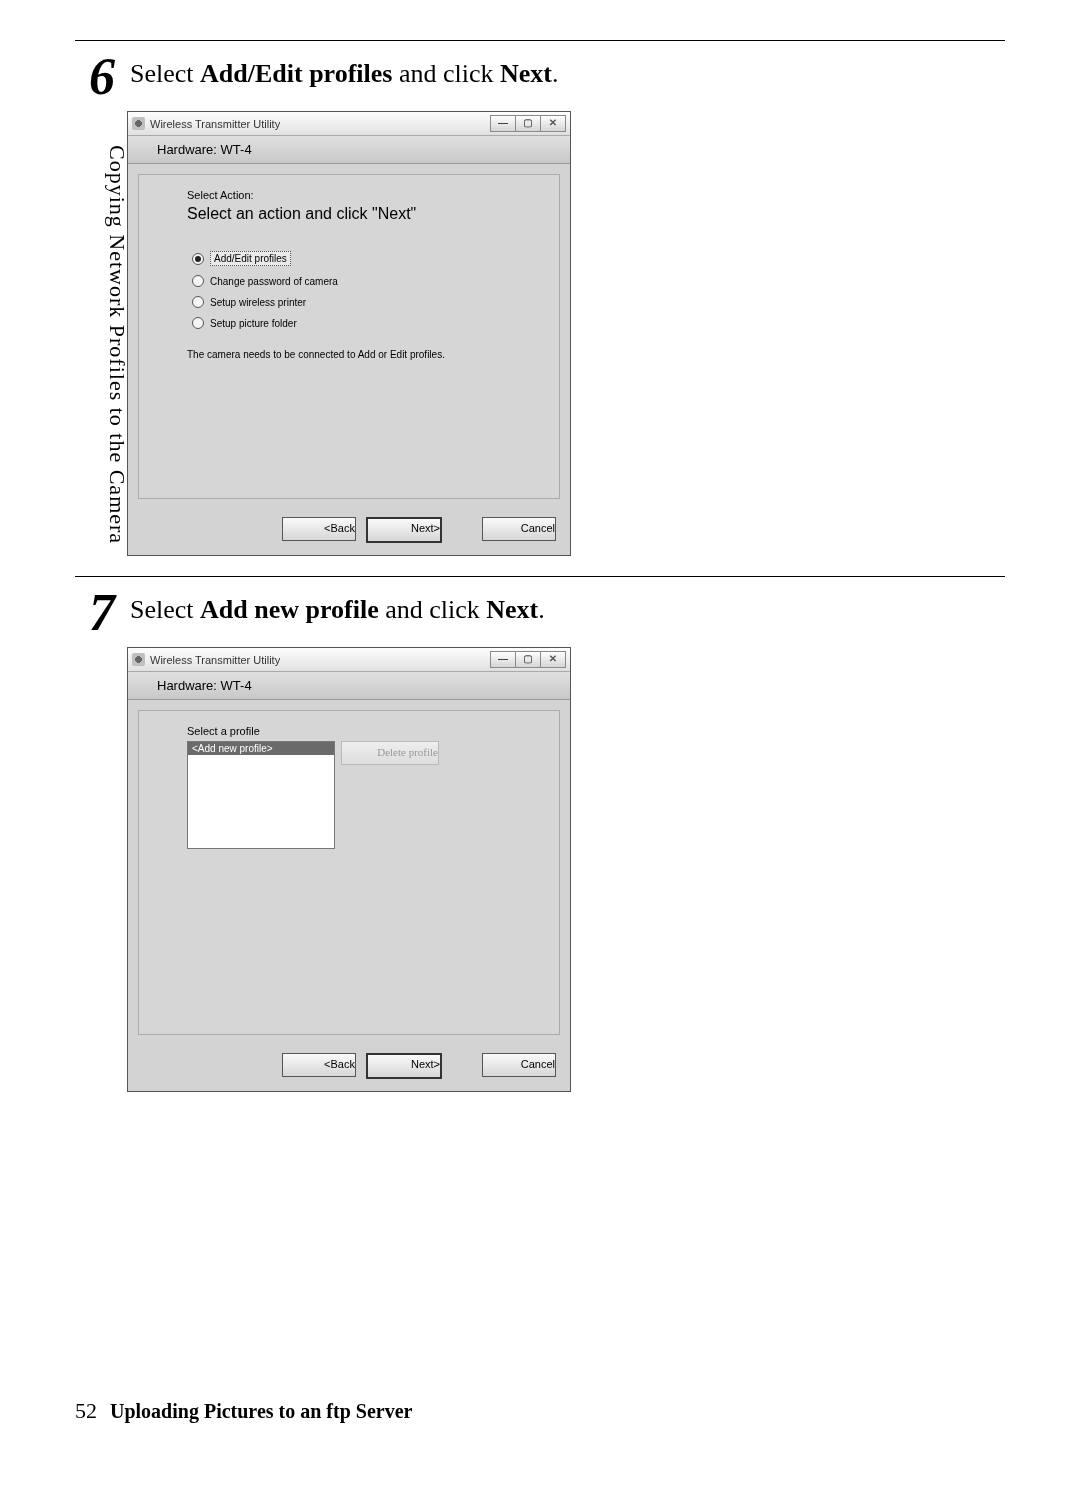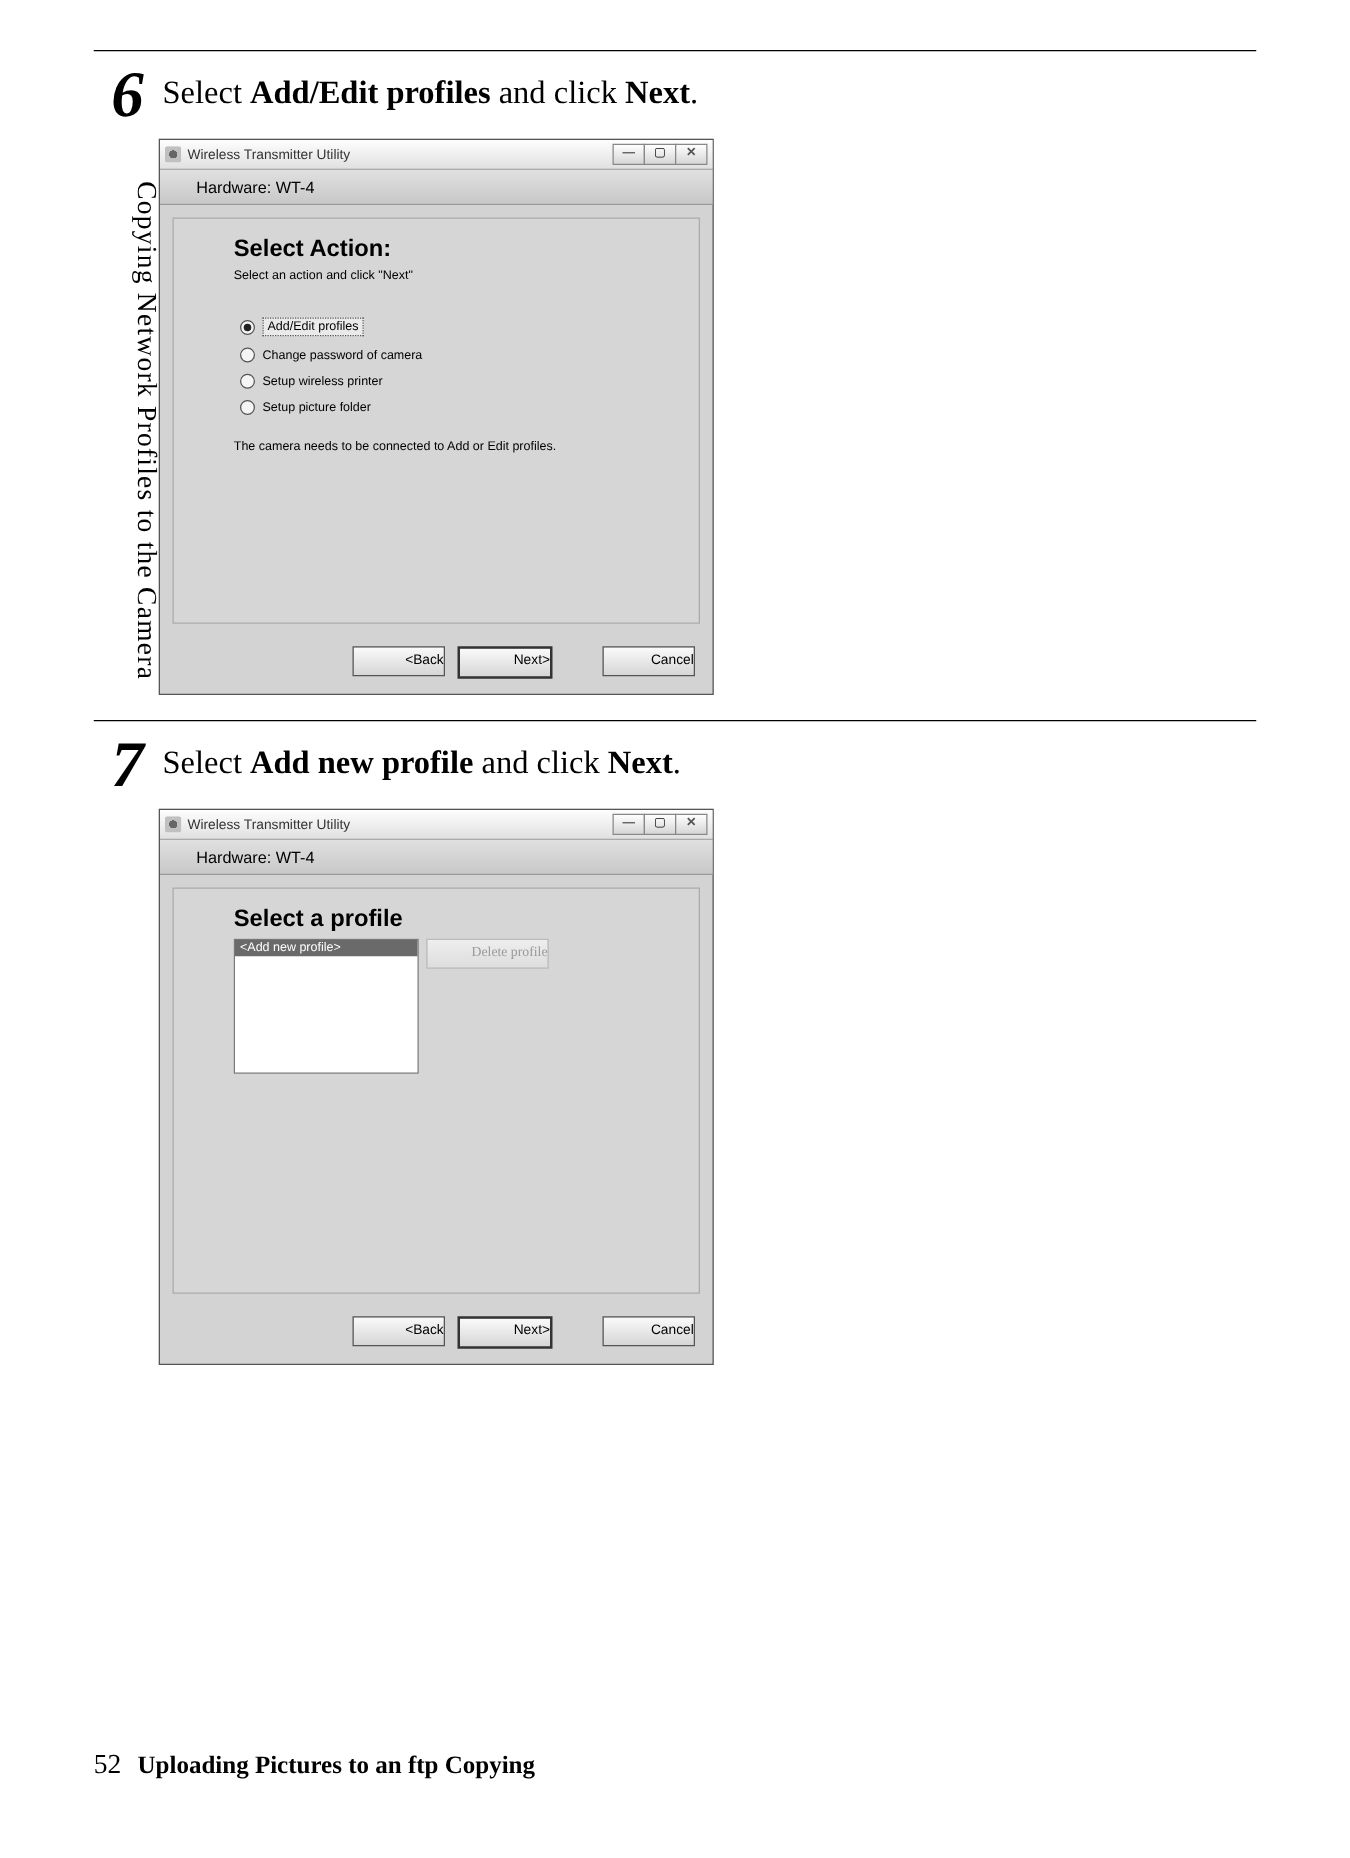--- a/index.html
+++ b/index.html
@@ -95,22 +95,22 @@
     border-bottom: 1px solid #999;
   }
   .inner-panel {
     background: #d6d6d6;
     padding: 14px 40px 14px 48px;
     border: 1px solid #aaa;
     margin: 10px;
     height: 295px;
     position: relative;
   }
-  .sa-title { font-size: 19px; margin-bottom: 4px; font-weight: bold; }
-  .sa-sub { font-size: 10px; margin-bottom: 28px; }
+  .sa-title { font-size: 11px; margin-bottom: 4px; }
+  .sa-sub { font-size: 16px; margin-bottom: 28px; }
   .radio-row { display: flex; align-items: center; gap: 6px; font-size: 10px; margin-bottom: 9px; margin-left: 5px;}
   .radio { width: 10px; height: 10px; border: 1px solid #555; border-radius: 50%; background: #f5f5f5; display: inline-block; position: relative;}
   .radio.selected::after { content: ''; position: absolute; left: 2px; top: 2px; width: 6px; height: 6px; background: #222; border-radius: 50%;}
   .radio-label.boxed { border: 1px dotted #555; padding: 1px 3px; background: #eaeaea; }
   .note { font-size: 10px; margin-top: 20px; }
   .button-row {
     display: flex;
     justify-content: flex-end;
     gap: 10px;
     padding: 8px 14px 12px 14px;
@@ -242,14 +242,14 @@
       <span class="wbtn">&lt;Back</span>
       <span class="wbtn primary">Next&gt;</span>
       <span class="spacer"></span>
       <span class="wbtn">Cancel</span>
     </div>
   </div>
 </div>
 
 <div class="footer">
   <span class="pg">52</span>
-  <span class="chap">Uploading Pictures to an ftp Copying</span>
+  <span class="chap">Uploading Pictures to an ftp Server</span>
 </div>
 
 </body></html>

